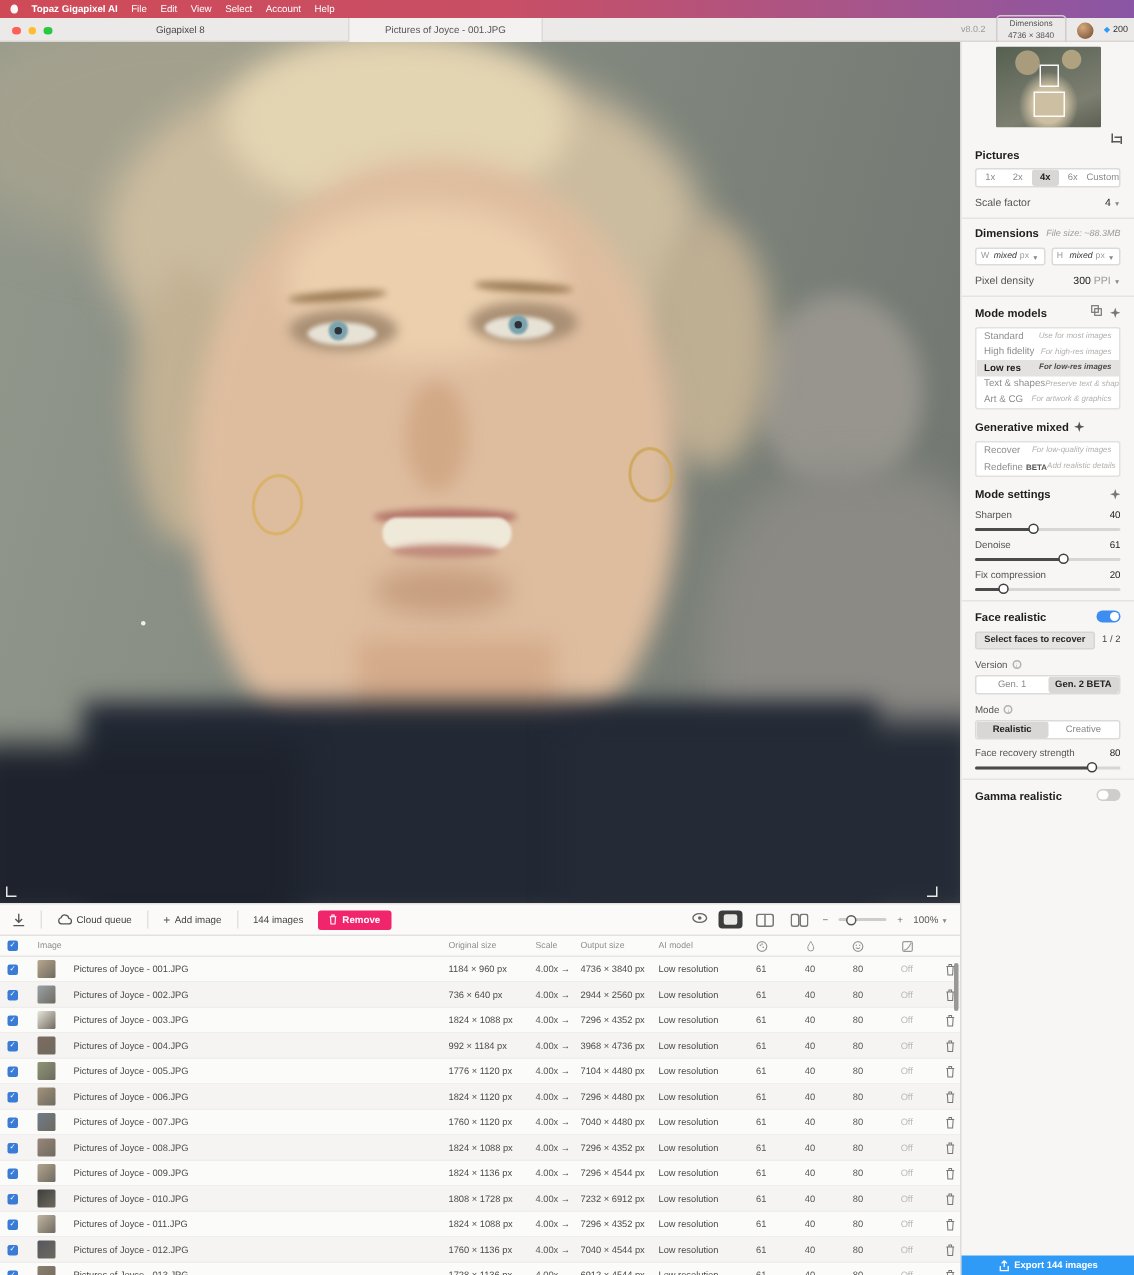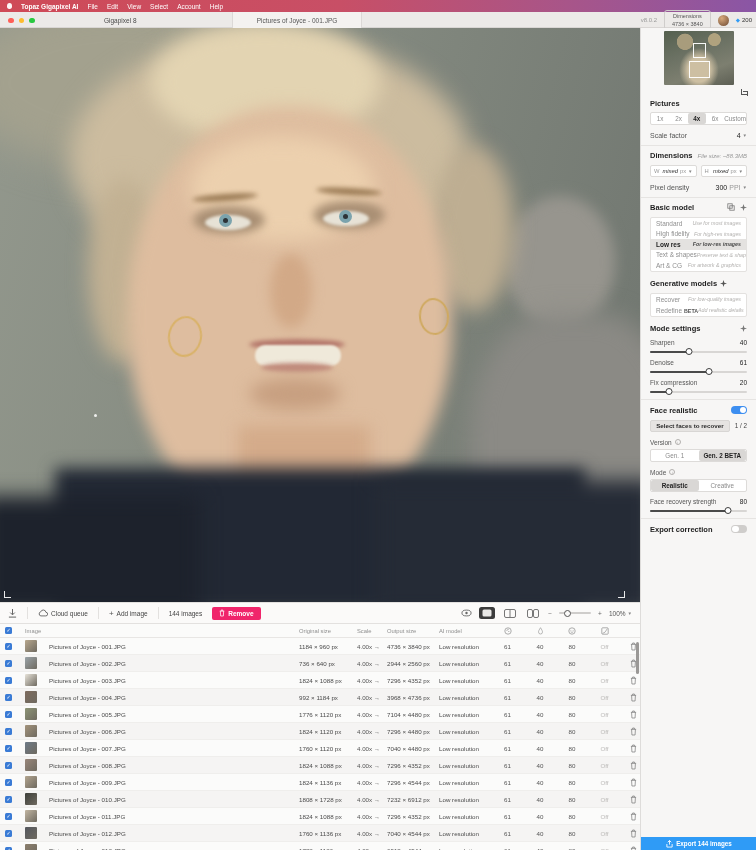--- a/index.html
+++ b/index.html
@@ -285,21 +285,21 @@
       <span>Pixel density</span>
       <span class="val">
           <span>300</span>
           <span style="color:#999;">PPI</span>
           <span class="caret">▼</span>
         </span>
     </div>
 
     <div class="sb-divider"></div>
     <div class="sb-h-row" style="margin-top:5px;">
-      <span class="sb-h">Basic model</span>
+      <span class="sb-h">Mode models</span>
       <span class="hdr-icons">
         <span><svg width="8" height="8" viewBox="0 0 10 10">
               <rect x="1" y="1" width="5.5" height="5.5" fill="none" stroke="#777" stroke-width="1"></rect>
               <rect x="3.5" y="3.5" width="5.5" height="5.5" fill="none" stroke="#777" stroke-width="1"></rect>
             </svg></span>
         <span class="sparkle">
             <svg width="7" height="7" viewBox="0 0 10 10">
               <path d="M5 0L6.2 3.8 10 5 6.2 6.2 5 10 3.8 6.2 0 5 3.8 3.8Z" fill="#777"></path>
             </svg>
           </span>
@@ -323,21 +323,21 @@
           <span class="m-desc">Preserve text &amp; shapes</span>
         </div>
         <div class="model-row">
           <span class="m-name">Art &amp; CG</span>
           <span class="m-desc">For artwork &amp; graphics</span>
         </div>
       </div>
 
     <div class="sb-h-row" style="margin-top:7px;">
       <span class="sb-h" style="display:flex;align-items:center;gap:3px;">
-        <span>Generative models</span>
+        <span>Generative mixed</span>
         <span class="sparkle">
             <svg width="7" height="7" viewBox="0 0 10 10">
               <path d="M5 0L6.2 3.8 10 5 6.2 6.2 5 10 3.8 6.2 0 5 3.8 3.8Z" fill="#555"></path>
             </svg>
           </span>
       </span>
     </div>
     <div class="card" id="gen-models-list">
         <div class="model-row" style="height:11px;">
           <span class="m-name">Recover</span>
@@ -425,21 +425,21 @@
           </div>
           <div class="slider-track">
             <div class="slider-fill" style="width: 80%;"></div>
             <div class="slider-handle" style="left: 80%;"></div>
           </div>
         </div>
       </div>
 
     <div class="sb-divider"></div>
     <div class="sb-h-row" style="margin-top:6px;">
-      <span class="sb-h">Export correction</span>
+      <span class="sb-h">Gamma realistic</span>
       <span class="toggle off">
           <span class="knob"></span>
         </span>
     </div>
 
     <div class="export-btn">
       <svg width="7" height="8" viewBox="0 0 8 9">
           <path d="M4 0.5L4 5.2M4 0.5L2 2.5M4 0.5L6 2.5M1 4.5v3.5h6V4.5" stroke="#fff" stroke-width="1" fill="none"></path>
         </svg>
       <span>Export 144 images</span>

